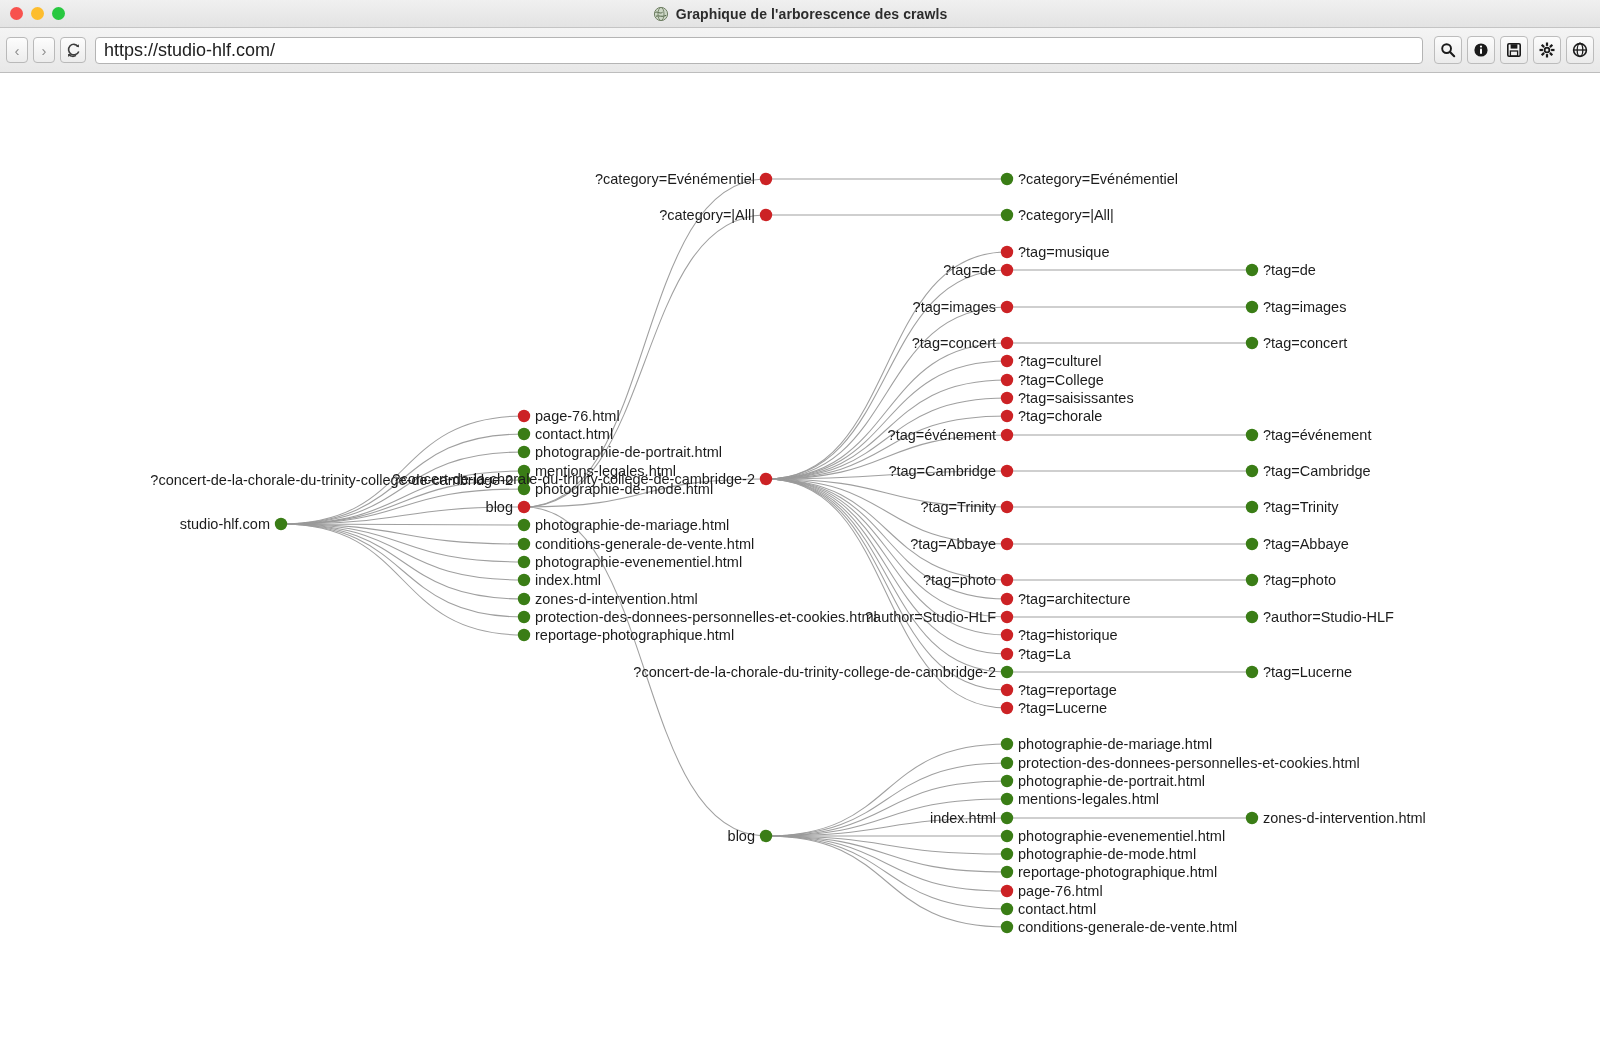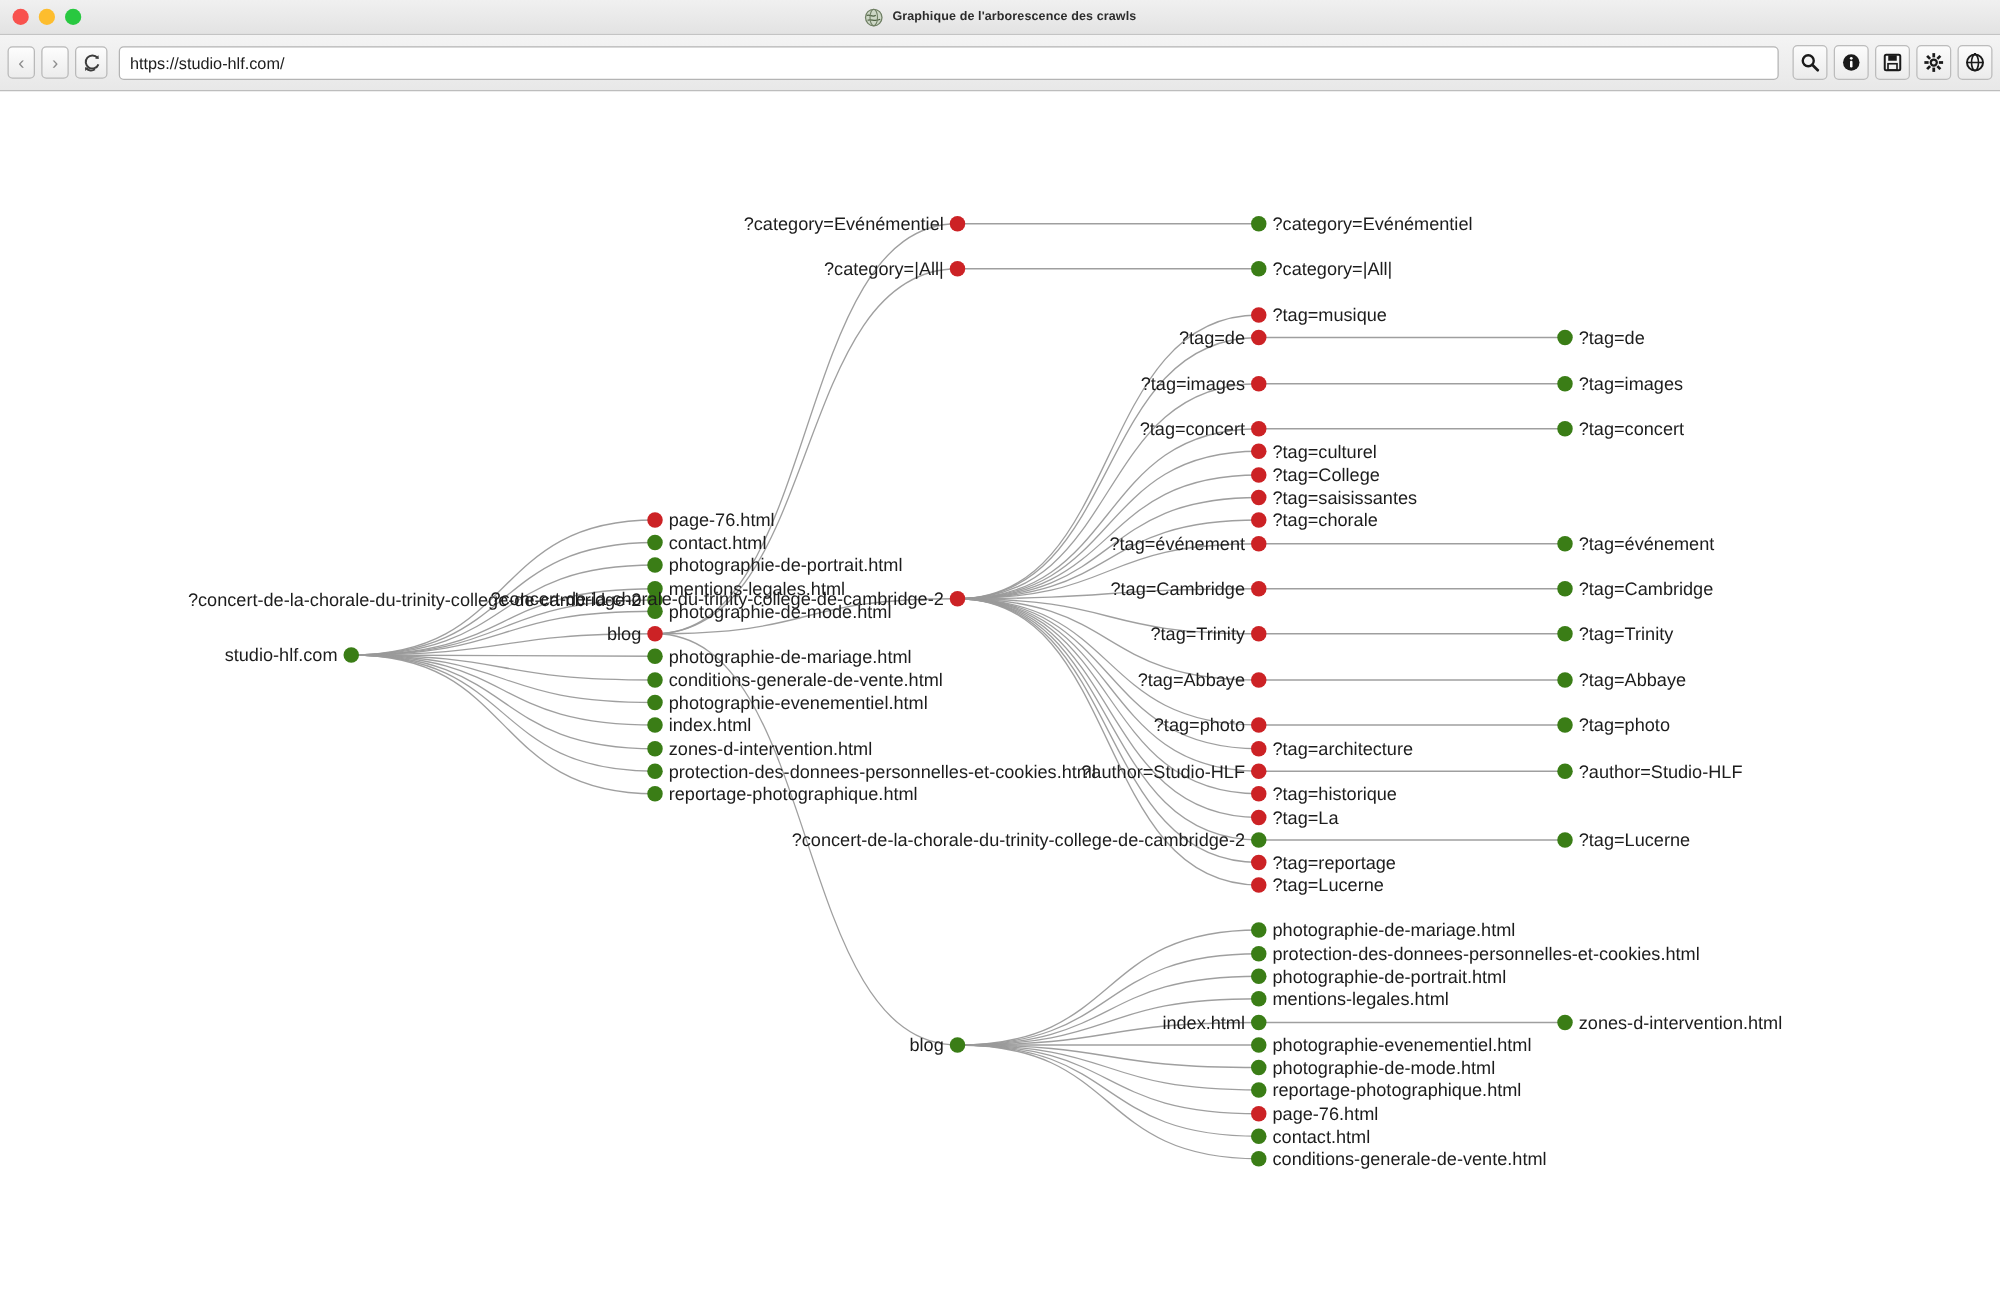--- a/index.html
+++ b/index.html
@@ -43,21 +43,21 @@
   #title-wrap {
     position: absolute;
     left: 0; right: 0;
     display: flex;
     align-items: center;
     justify-content: center;
     gap: 7px;
     pointer-events: none;
   }
   #title-text {
-    font-size: 10px;
+    font-size: 14px;
     font-weight: bold;
     color: #2c2c2c;
     letter-spacing: .1px;
   }
   #title-icon { width: 16px; height: 16px; display: block; }
 
   
   #toolbar {
     height: 45px;
     background: linear-gradient(to bottom, #f4f4f4 0%, #e8e8e8 100%);
@@ -95,21 +95,21 @@
 
   #url-field {
     flex: 1 1 auto;
     height: 27px;
     background: #ffffff;
     border: 1px solid #b4b4b4;
     border-radius: 4px;
     display: flex;
     align-items: center;
     padding: 0 8px;
-    font-size: 13px;
+    font-size: 18px;
     color: #202020;
     min-width: 0;
     overflow: hidden;
     white-space: nowrap;
     text-align: right;
   }
 
   #tool-icons { display: flex; gap: 5px; align-items: center; margin-left: 6px; }
   .toolicon {
     width: 28px; height: 28px;

